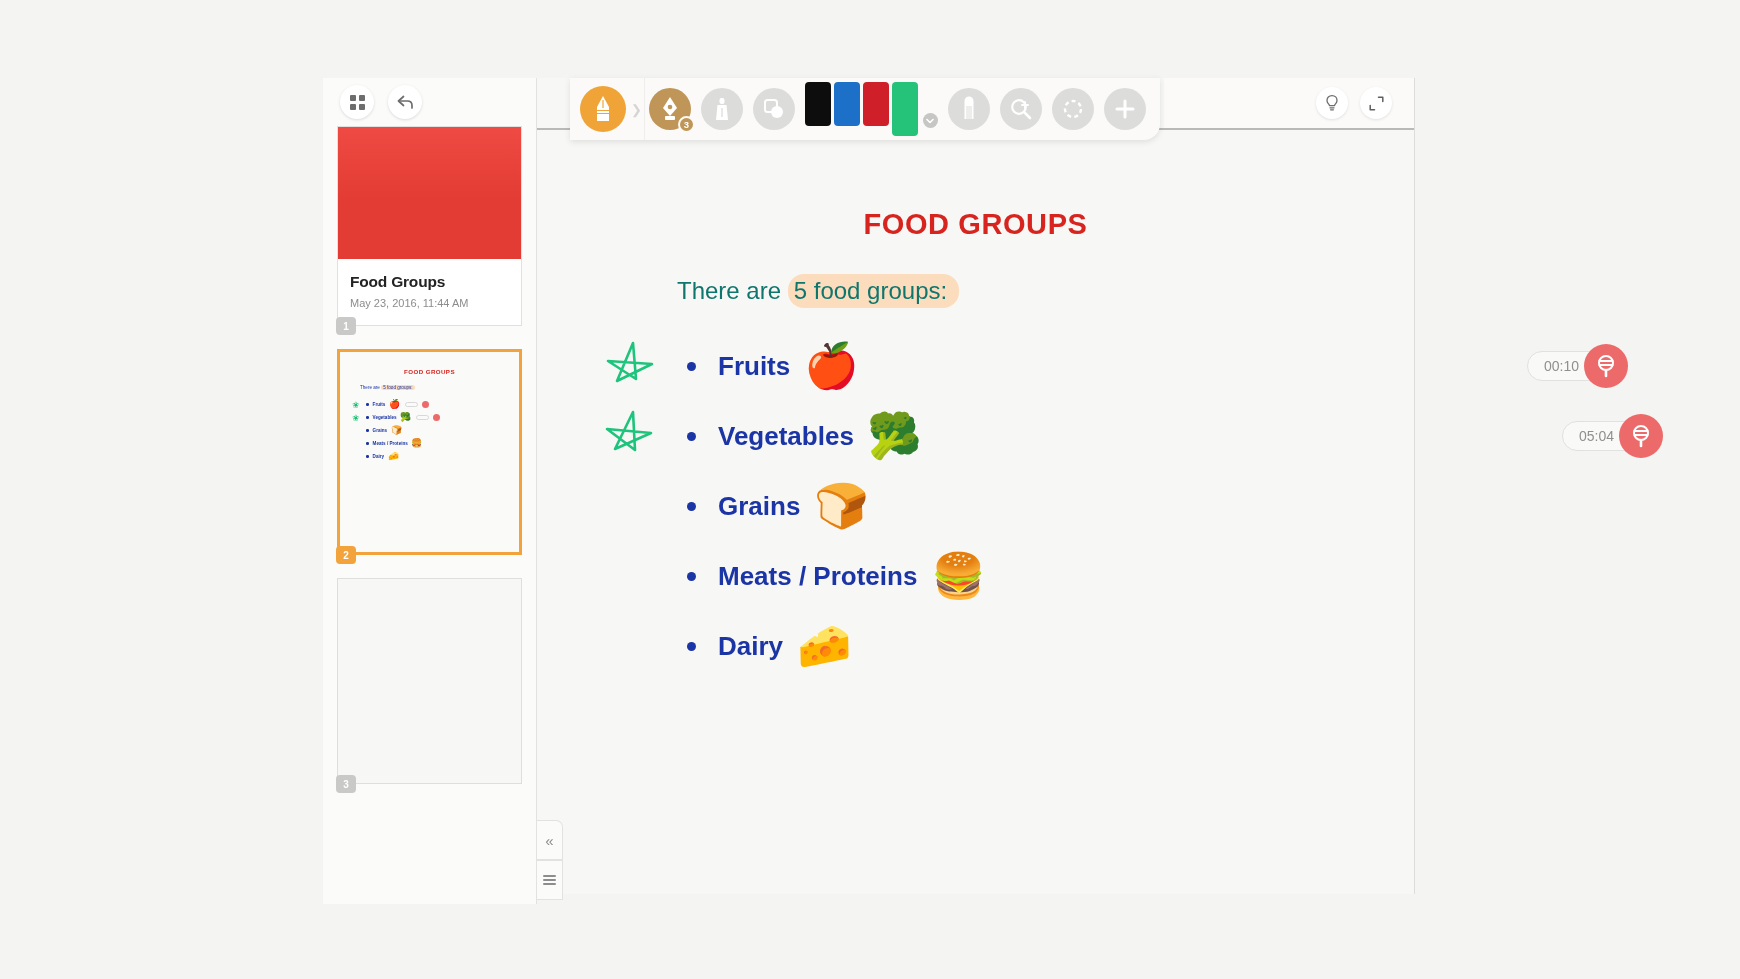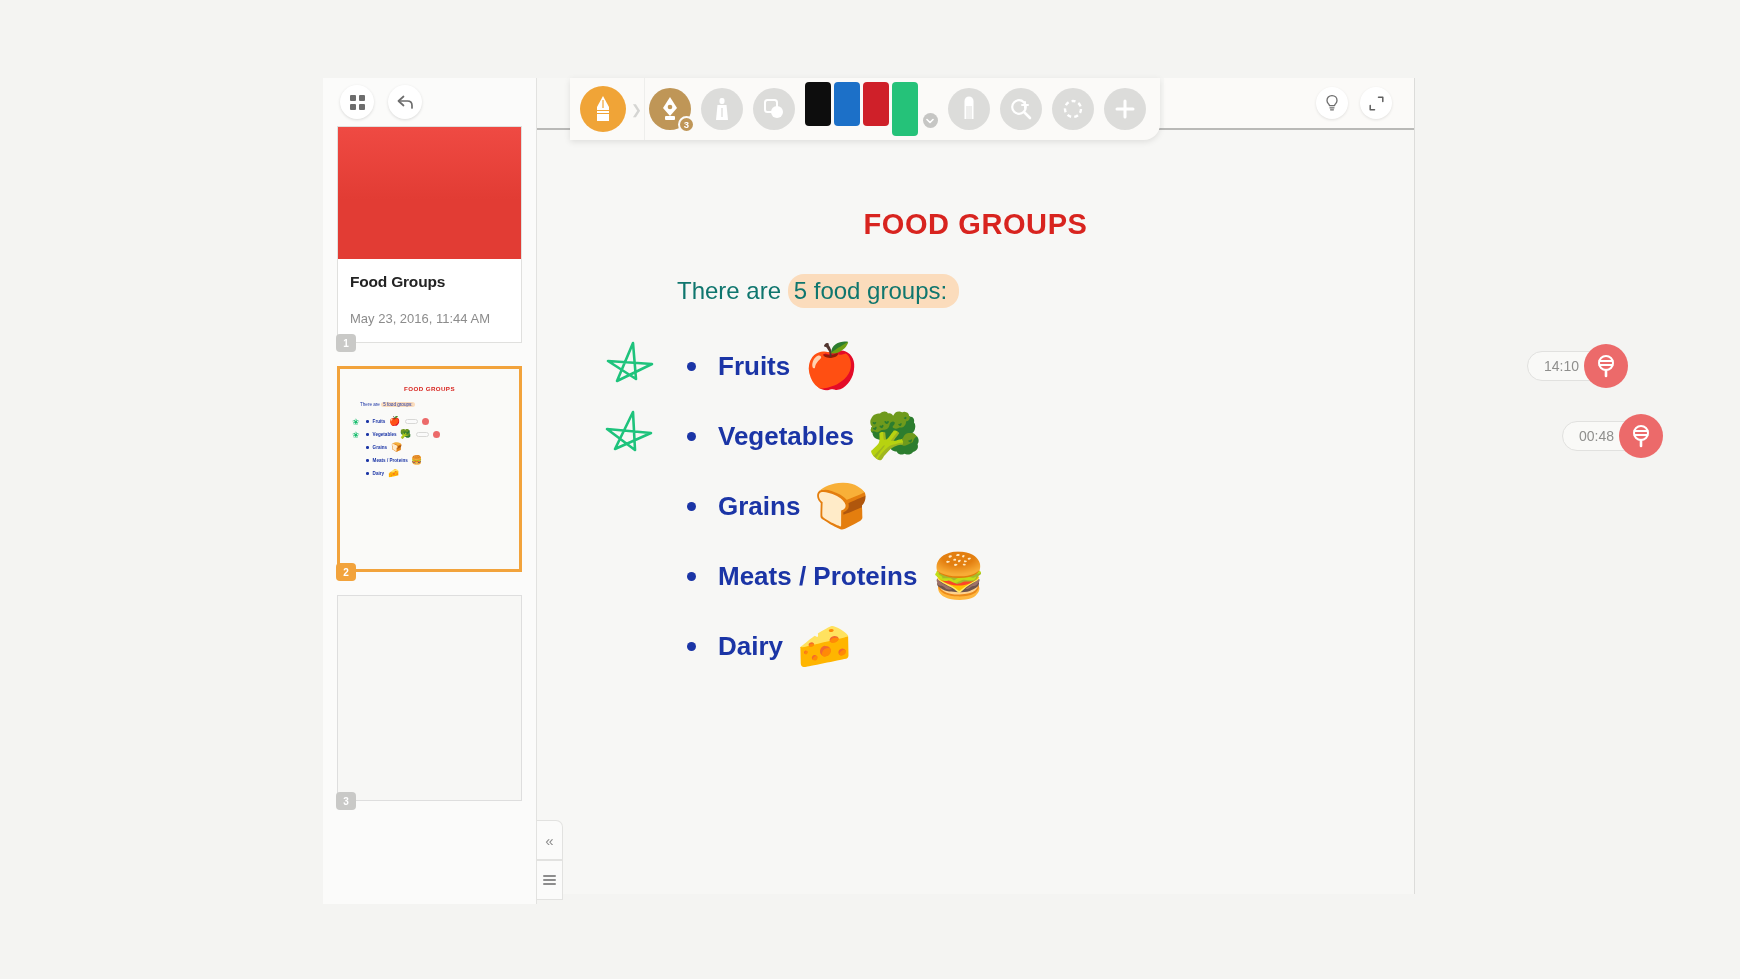--- a/index.html
+++ b/index.html
@@ -45,21 +45,21 @@
     border: 1px solid #e0e0de;
     position: relative;
   }
   .slide-card.cover { border:1px solid #e0e0de; }
   .cover-img {
     height: 132px;
     background: linear-gradient(180deg,#ef4a43 0%,#e23c34 55%,#e23c34 100%);
   }
   .cover-meta { padding: 14px 12px 16px 12px; background:#fff; }
   .cover-title { font-size: 15.5px; font-weight: 700; color: #232323; letter-spacing:-.2px; }
-  .cover-date { font-size: 13px; color: #8c8c8c; margin-top: 20px; }
+  .cover-date { font-size: 11px; color: #8c8c8c; margin-top: 6px; }
 
   .slide-card.selected {
     border: 3px solid #f2a33c;
     background:#fafaf8;
   }
   .slide-card.empty { height: 206px; background:#f7f7f5; border:1px solid #dedede; }
 
   .slide-badge {
     position: absolute; left: -1px; bottom: -9px;
     min-width: 20px; height: 18px; padding: 0 5px;
@@ -358,42 +358,42 @@
           <div class="doc-row">
             <span class="star-ico">
               <svg width="58" height="58" viewBox="0 0 58 58">
                 <path d="M14 44 L30 6 L33 42 L5 24 L49 27 Z" fill="none" stroke="#1ec37c" stroke-width="2.6" stroke-linejoin="round" stroke-linecap="round"></path>
               </svg>
             </span>
             <span class="doc-bullet"></span>
             <span class="doc-label">Fruits</span>
             <span class="doc-food">🍎</span>
             <span class="rec" style="left:990px;">
-              <span class="rec-pill">14:10</span>
+              <span class="rec-pill">00:10</span>
               <span class="rec-mic">
                 <svg width="24" height="24" viewBox="0 0 24 24">
                   <circle cx="12" cy="9" r="7" fill="none" stroke="#fff" stroke-width="2"></circle>
                   <path d="M5.5 7 H18.5 M5.5 11 H18.5" stroke="#fff" stroke-width="2" stroke-linecap="round"></path>
                   <path d="M12 16 V22" stroke="#fff" stroke-width="2.6" stroke-linecap="round"></path>
                 </svg>
               </span>
             </span>
           </div>
 
           <div class="doc-row">
             <span class="star-ico">
               <svg width="58" height="58" viewBox="0 0 58 58">
                 <path d="M12 42 L30 5 L32 43 L4 22 L48 26 Z" fill="none" stroke="#1ec37c" stroke-width="2.6" stroke-linejoin="round" stroke-linecap="round"></path>
               </svg>
             </span>
             <span class="doc-bullet"></span>
             <span class="doc-label">Vegetables</span>
             <span class="doc-food">🥦</span>
             <span class="rec" style="left:1025px;">
-              <span class="rec-pill">00:48</span>
+              <span class="rec-pill">05:04</span>
               <span class="rec-mic">
                 <svg width="24" height="24" viewBox="0 0 24 24">
                   <circle cx="12" cy="9" r="7" fill="none" stroke="#fff" stroke-width="2"></circle>
                   <path d="M5.5 7 H18.5 M5.5 11 H18.5" stroke="#fff" stroke-width="2" stroke-linecap="round"></path>
                   <path d="M12 16 V22" stroke="#fff" stroke-width="2.6" stroke-linecap="round"></path>
                 </svg>
               </span>
             </span>
           </div>
 

